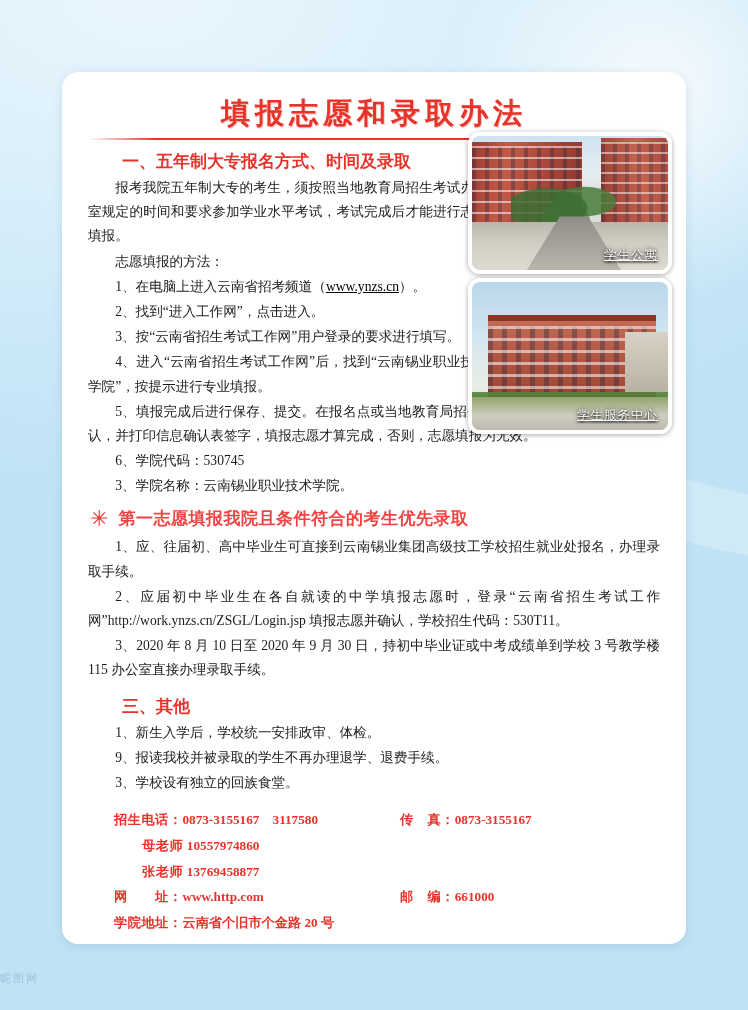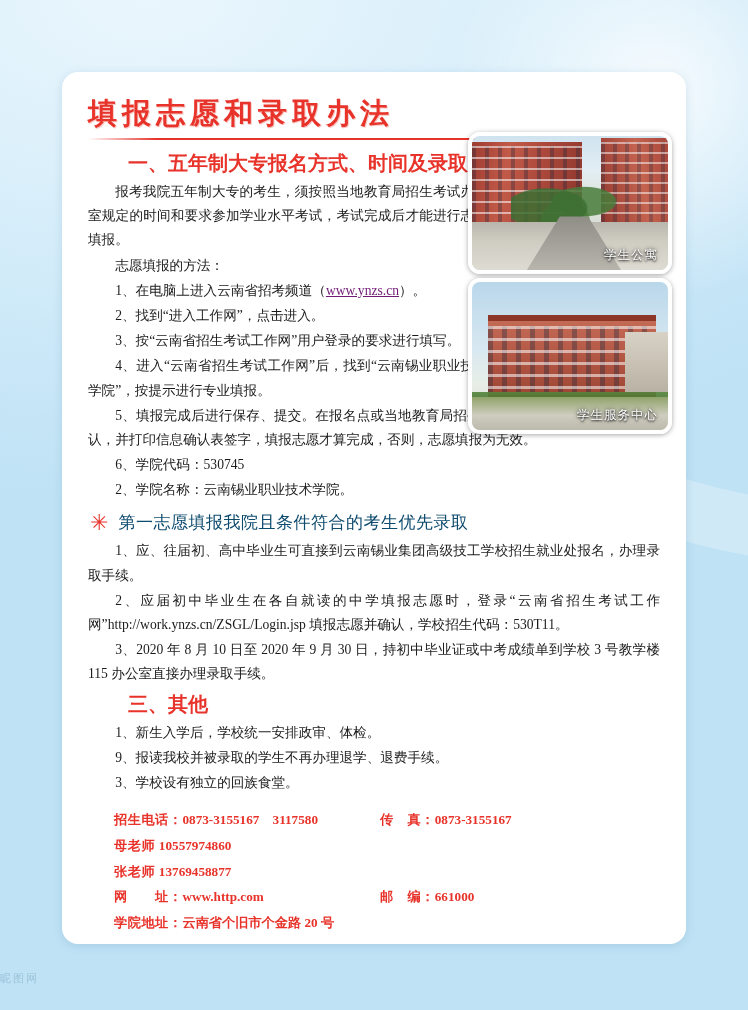--- a/index.html
+++ b/index.html
@@ -97,20 +97,21 @@
   }
   #card-inner {
     padding: 18px 26px 10px 26px;
     box-sizing: border-box;
     height: 100%;
     position: relative;
   }
 
   
   #title {
+    text-align: center;
     font-family: "DejaVu Sans", "Liberation Sans", sans-serif;
     font-size: 29px;
     font-weight: bold;
     color: #e8332a;
     letter-spacing: 5px;
     margin: 4px 0 2px 0;
     text-shadow: 1px 1px 0 #f7c9c5;
   }
   #title-rule {
     width: 100%;
@@ -128,49 +129,49 @@
     text-align: justify;
   }
   p.para {
     margin: 0 0 1px 0;
   }
   .indent2 { text-indent: 2em; }
 
   .sec-head {
     color: #e8332a;
     font-weight: bold;
-    font-size: 20px;
+    font-size: 17px;
     margin: 6px 0 3px 0;
     text-indent: 2em;
     font-family: "Liberation Serif", "DejaVu Serif", serif;
   }
-  .sec-head.sec3 { margin-top: 4px; }
+  .sec-head.sec3 { margin-top: 12px; }
 
   .link-url {
     text-decoration: underline;
-    color: #701a75;
+    color: #000000;
   }
 
   
   #highlight {
     display: flex;
     align-items: center;
     gap: 10px;
     margin: 9px 0 5px 0;
     padding-left: 2px;
   }
   #star-icon {
     color: #e8332a;
     font-size: 22px;
     line-height: 1;
     flex: 0 0 auto;
   }
   #highlight-text {
-    color: #0c4a6e;
-    font-weight: normal;
+    color: #ef4444;
+    font-weight: bold;
     font-size: 17px;
     font-family: "Liberation Serif", "DejaVu Serif", serif;
     letter-spacing: 0.5px;
   }
 
   
   .photo {
     position: absolute;
     border: 4px solid #ffffff;
     border-radius: 12px;
@@ -183,20 +184,21 @@
   .photo-caption {
     position: absolute;
     right: 10px;
     bottom: 6px;
     color: #ffffff;
     font-size: 12.5px;
     font-family: "Liberation Serif", "DejaVu Serif", serif;
     text-shadow: 0 1px 2px rgba(0,0,0,0.9), 0 0 4px rgba(0,0,0,0.7);
     letter-spacing: 1px;
     white-space: nowrap;
+    text-decoration: underline;
   }
 
   
   .p1-sky { position:absolute; inset:0; background:linear-gradient(180deg,#cfe3ef 0%, #e3eef4 26%, #dfe6e2 40%, #cfd3c8 100%); }
   .p1-bldgL { position:absolute; left:0; top:6px; width:56%; height:78%;
     background:linear-gradient(100deg,#9d3b31 0%, #c25a48 30%, #a8463a 62%, #8c352c 100%); }
   .p1-bldgR { position:absolute; right:0; top:2px; width:34%; height:72%;
     background:linear-gradient(260deg,#a8463a 0%, #c4634f 40%, #93382f 100%); }
   .p1-winL { position:absolute; left:0; top:10px; width:56%; height:70%;
     background:repeating-linear-gradient(180deg, rgba(255,255,255,0.55) 0 2px, rgba(0,0,0,0) 2px 11px),
@@ -232,23 +234,23 @@
   
   #contact {
     margin-top: 12px;
     color: #e8332a;
     font-family: "Liberation Serif", "DejaVu Serif", serif;
     font-weight: bold;
     font-size: 13.2px;
     line-height: 1.95;
     padding-left: 26px;
   }
-  .c-row { display: flex; gap: 8px; }
+  .c-row { display: flex; }
   .c-left { width: 258px; white-space: nowrap; }
-  .c-right { white-space: nowrap; }
+  .c-right { white-space: nowrap; margin-left: 28px; }
   .c-label { letter-spacing: 0.5px; }
   .c-addr { white-space: nowrap; }
 
   #watermark {
     position: absolute;
     left: 0; right: 0;
     bottom: 24px;
     text-align: left;
     color: rgba(90,140,170,0.35);
     font-size: 11px;
@@ -305,21 +307,21 @@
         <span>1、在电脑上进入云南省招考频道（</span><span class="link-url">www.ynzs.cn</span><span>）。</span>
       </p>
       <p class="para indent2">2、找到“进入工作网”，点击进入。</p>
       <p class="para indent2">3、按“云南省招生考试工作网”用户登录的要求进行填写。</p>
       <p class="para indent2">4、进入“云南省招生考试工作网”后，找到“云南锡业职业技术学院”，按提示进行专业填报。</p>
     </div>
 
     <div class="body-text">
       <p class="para indent2">5、填报完成后进行保存、提交。在报名点或当地教育局招生考试办公室再进行填报信息确认，并打印信息确认表签字，填报志愿才算完成，否则，志愿填报为无效。</p>
       <p class="para indent2">6、学院代码：530745</p>
-      <p class="para indent2">2、学院名称：云南锡业职业技术学院。</p>
+      <p class="para indent2">3、学院名称：云南锡业职业技术学院。</p>
     </div>
 
     <div id="highlight">
       <span id="star-icon">✳</span>
       <span id="highlight-text">第一志愿填报我院且条件符合的考生优先录取</span>
     </div>
 
     <div class="body-text">
       <p class="para indent2">1、应、往届初、高中毕业生可直接到云南锡业集团高级技工学校招生就业处报名，办理录取手续。</p>
       <p class="para indent2">2、应届初中毕业生在各自就读的中学填报志愿时，登录“云南省招生考试工作网”http://work.ynzs.cn/ZSGL/Login.jsp 填报志愿并确认，学校招生代码：530T11。</p>

